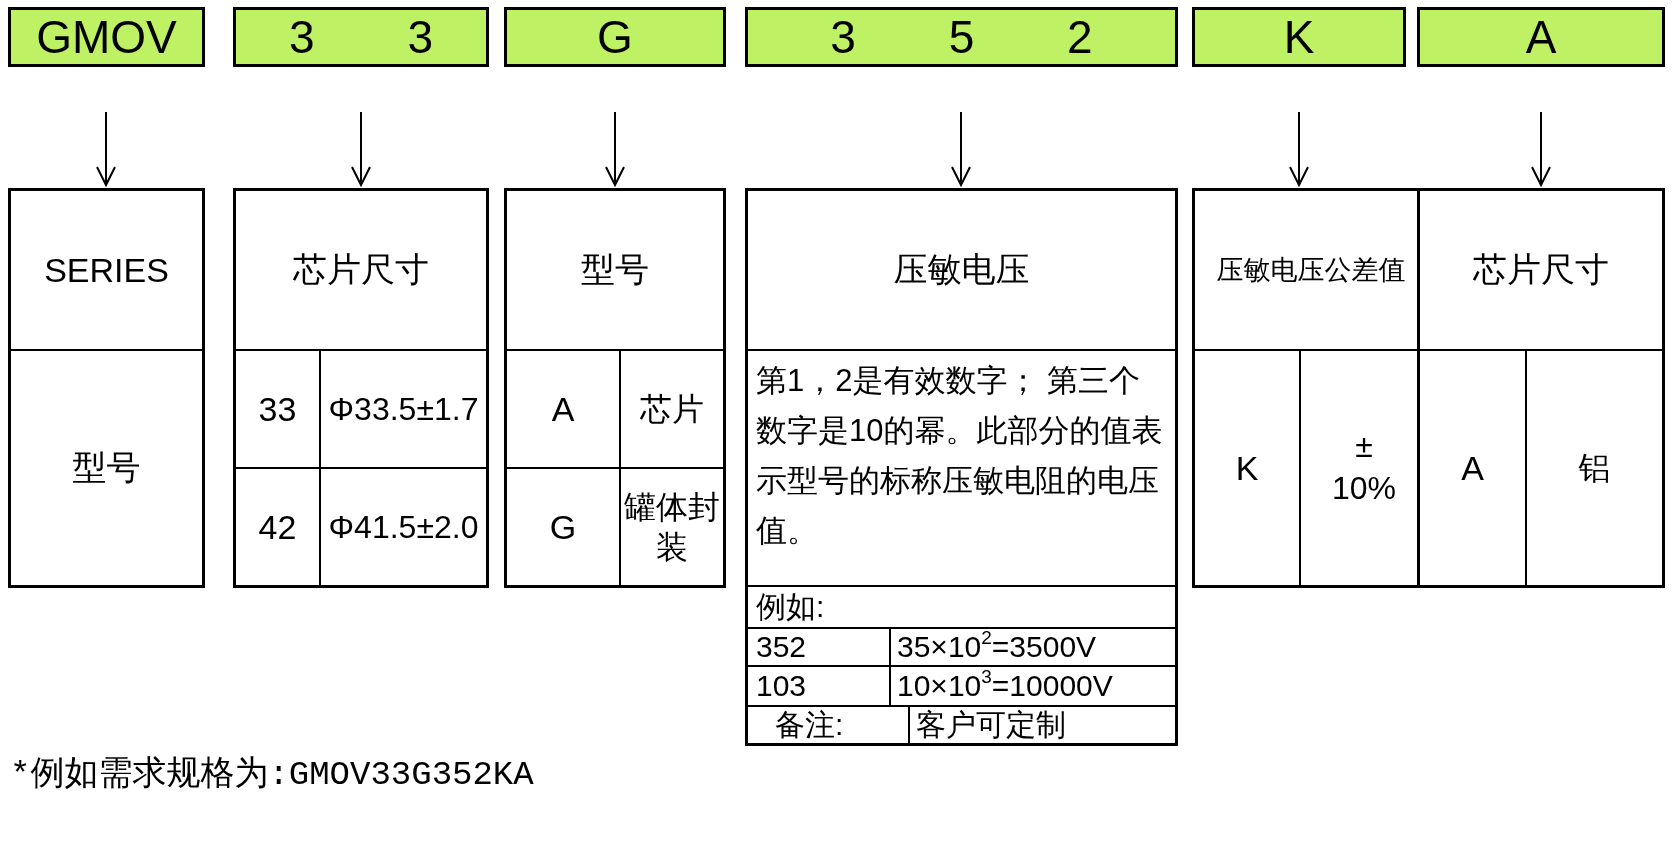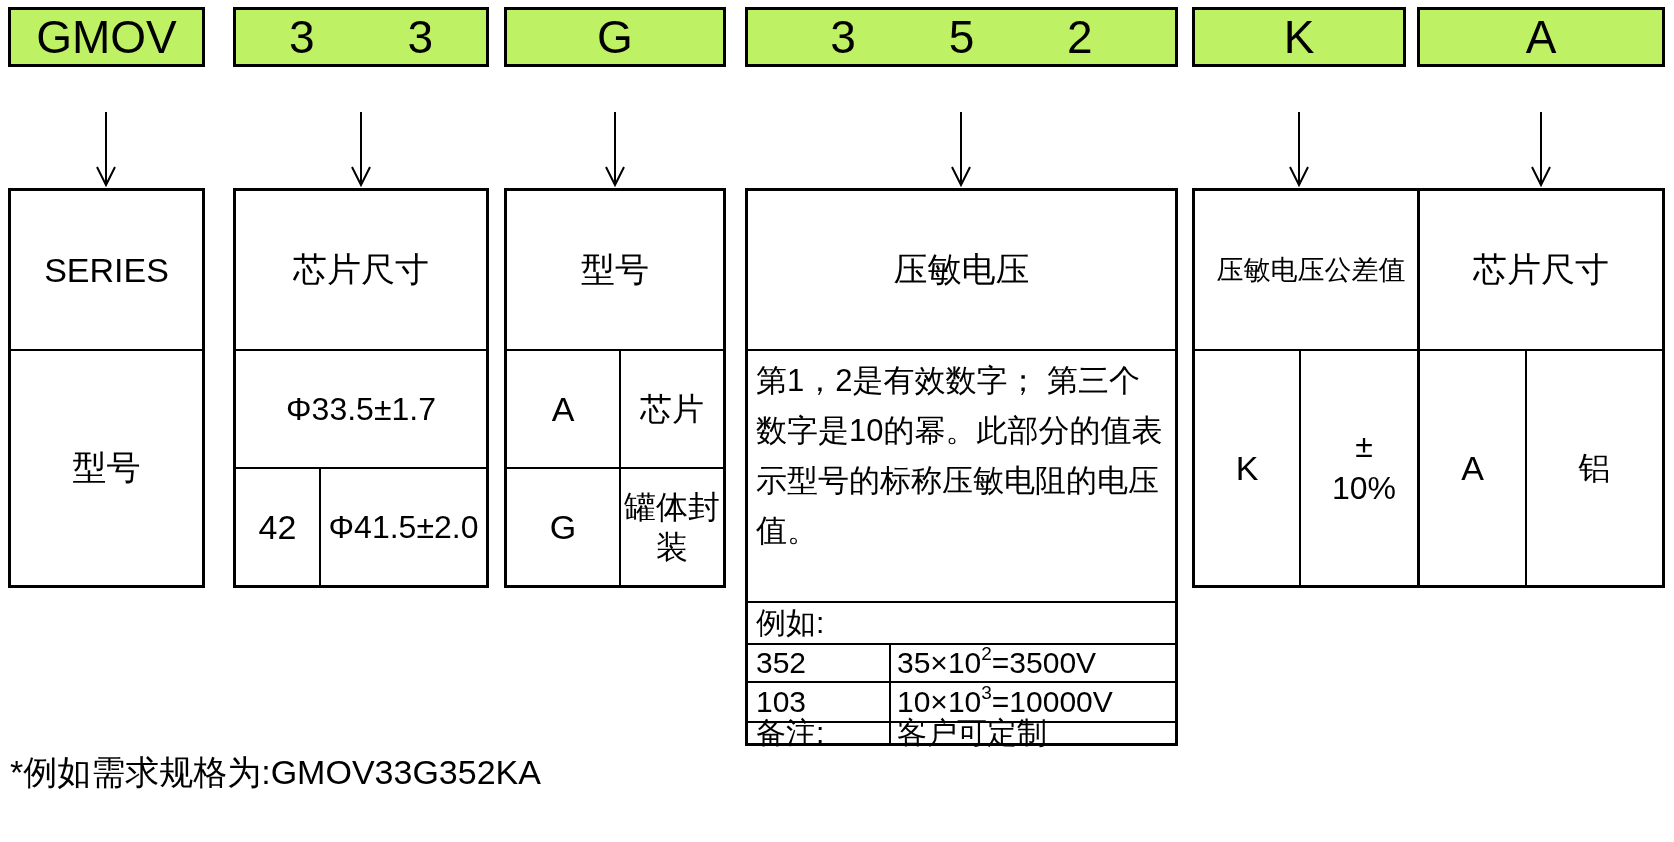--- a/index.html
+++ b/index.html
@@ -67,20 +67,21 @@
   .ex-row .ex-val{
     flex:1;display:flex;align-items:center;
     font-size:30px;padding-left:6px;white-space:nowrap;
   }
   .ex-val sup{font-size:19px;line-height:0;position:relative;top:-9px;}
   .tol-val{display:flex;flex-direction:column;align-items:center;justify-content:center;line-height:1.3;}
   
   .footnote{
     position:absolute;left:10px;top:750px;
     font-size:34px;
+    font-family:Liberation Mono, monospace;
   }
 </style>
 </head>
 <body>
 
 <div class="canvas">
 
   <div class="code-box" style="left:8px;width:197px;">
     <span class="code-text">GMOV</span>
   </div>
@@ -127,20 +128,21 @@
 
   <div class="col" style="left:8px;width:197px;height:400px;">
     <div class="col-header">SERIES</div>
     <div class="col-body-center">型号</div>
   </div>
 
   <div class="col" style="left:233px;width:256px;height:400px;">
     <div class="col-header">芯片尺寸</div>
     <div class="rows">
       <div class="row">
+        <div class="cell-code" style="width:85px;">33</div>
         <div class="cell-val">Φ33.5±1.7</div>
       </div>
       <div class="row">
         <div class="cell-code" style="width:85px;">42</div>
         <div class="cell-val">Φ41.5±2.0</div>
       </div>
     </div>
   </div>
 
   <div class="col" style="left:504px;width:222px;height:400px;">
@@ -170,21 +172,21 @@
         </div>
     </div>
     <div class="ex-row" style="height:40px;">
       <div class="ex-code">103</div>
       <div class="ex-val">
           <span>10×10</span>
           <sup>3</sup>
           <span>=10000V</span>
         </div>
     </div>
-    <div class="ex-row" style="height:22px;">
+    <div class="ex-row" style="height:38px;padding-left:19px;">
       <div class="ex-code">备注:</div>
       <div class="ex-val">
           <span>客户可定制</span>
           <sup></sup>
           <span></span>
         </div>
     </div>
   </div>
 
   <div class="col" style="left:1192px;width:238px;height:400px;">

